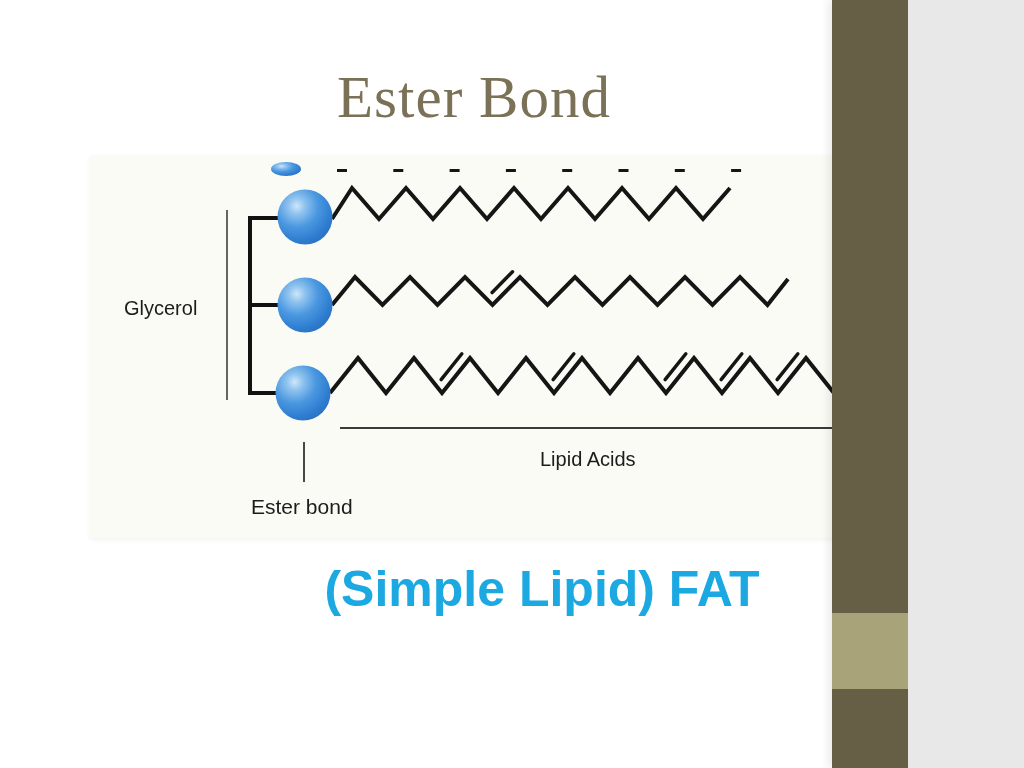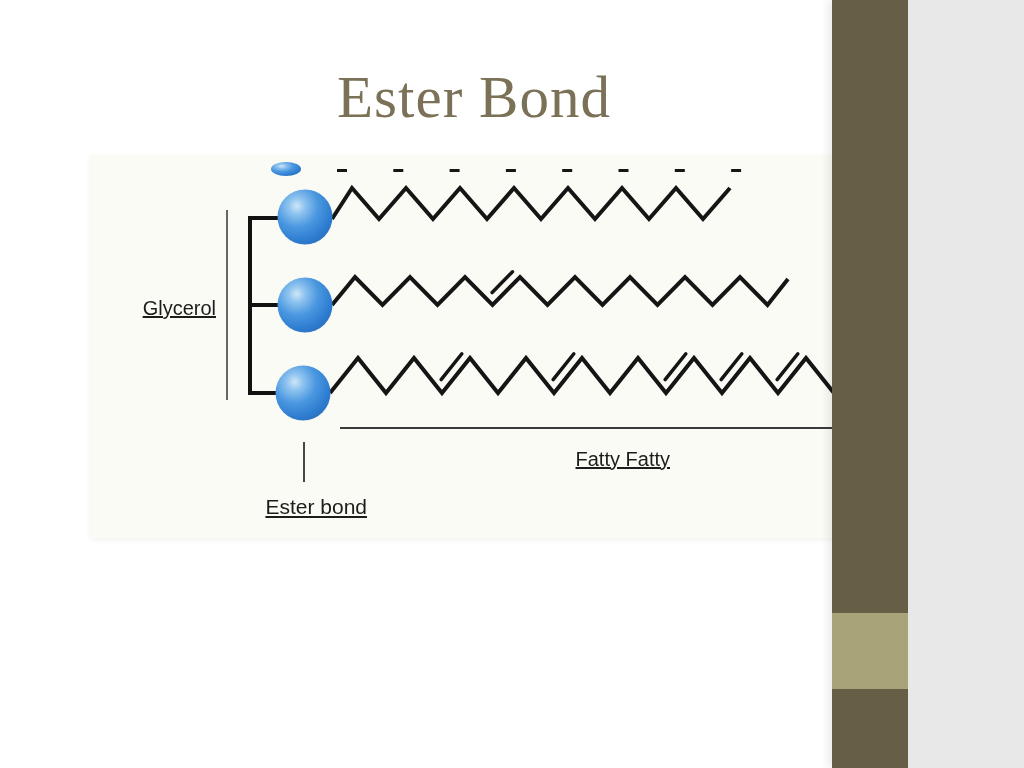--- a/index.html
+++ b/index.html
@@ -29,21 +29,21 @@
   
   .panel{
     position:absolute;left:90px;top:155px;width:792px;height:383px;
     background:var(--panel-bg,#fafbf5);
     box-shadow:0 2px 5px rgba(0,0,0,0.05);
     overflow:hidden;
   }
   .panel svg{position:absolute;left:0;top:0;}
   .dlabel{
     position:absolute;color:#1c1c1c;font-size:20px;line-height:1.2;
-    text-align:right;white-space:nowrap;text-decoration:underline;
+    text-align:left;white-space:nowrap;
   }
   .glycerol-label{left:34px;top:141px;width:92px;}
   .fatty-acids-label{left:450px;top:292px;width:130px;}
   .ester-bond-label{left:161px;top:339px;width:116px;font-size:21px;}
   
   .subtitle{
     position:absolute;top:560px;left:0;width:948px;
     box-sizing:border-box;padding-left:136px;
     text-align:center;
     font-size:50px;font-weight:700;letter-spacing:0px;
@@ -97,24 +97,25 @@
           <line x1="575.1321807150127" y1="224.6777445720102" x2="595.8521807150128" y2="198.7777445720102" stroke="#151515" stroke-width="3.5" stroke-linecap="round"></line>
           <line x1="631.1321807150127" y1="224.6777445720102" x2="651.8521807150128" y2="198.7777445720102" stroke="#151515" stroke-width="3.5" stroke-linecap="round"></line>
           <line x1="687.1321807150127" y1="224.6777445720102" x2="707.8521807150128" y2="198.7777445720102" stroke="#151515" stroke-width="3.5" stroke-linecap="round"></line>
           <circle cx="215" cy="62" r="27.5" fill="url(#ballGrad)"></circle>
           <circle cx="215" cy="150" r="27.5" fill="url(#ballGrad)"></circle>
           <circle cx="213" cy="238" r="27.5" fill="url(#ballGrad)"></circle>
         </g>
     </svg>
 
     <span class="dlabel glycerol-label">Glycerol</span>
-    <span class="dlabel fatty-acids-label">Fatty Fatty</span>
+    <span class="dlabel fatty-acids-label">Lipid Acids</span>
     <span class="dlabel ester-bond-label">Ester bond</span>
   </div>
 
+  <p class="subtitle">(Simple Lipid) FAT</p>
 
   <div class="sidebar">
     <div class="band-top"></div>
     <div class="band-mid"></div>
     <div class="band-bottom"></div>
   </div>
 
 </div>
 
 </body></html>

